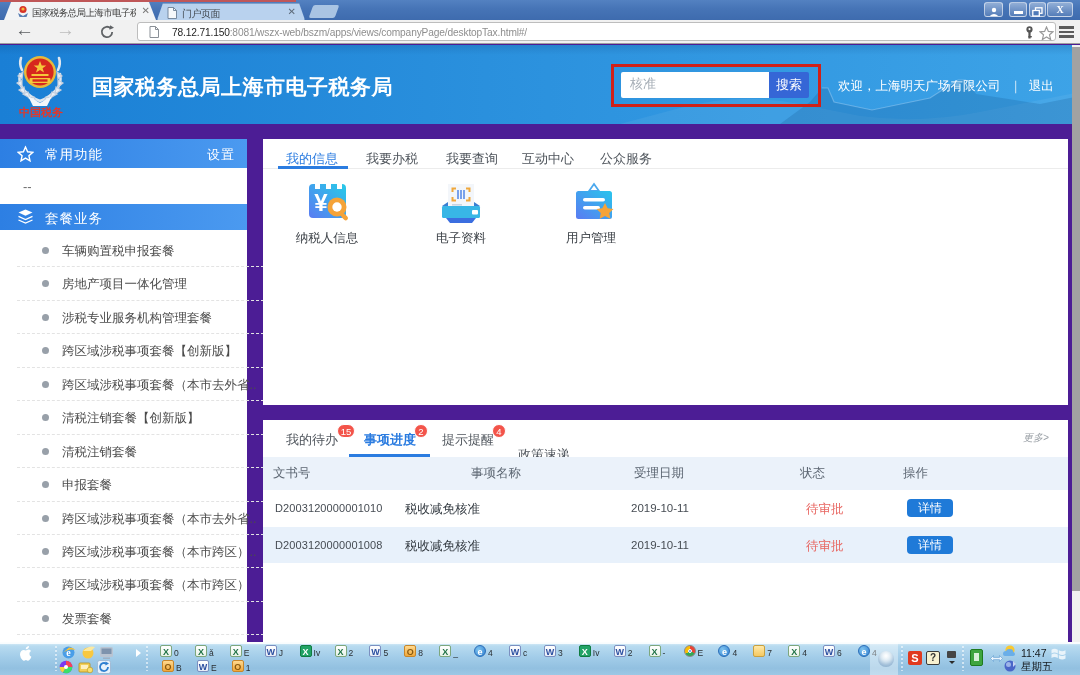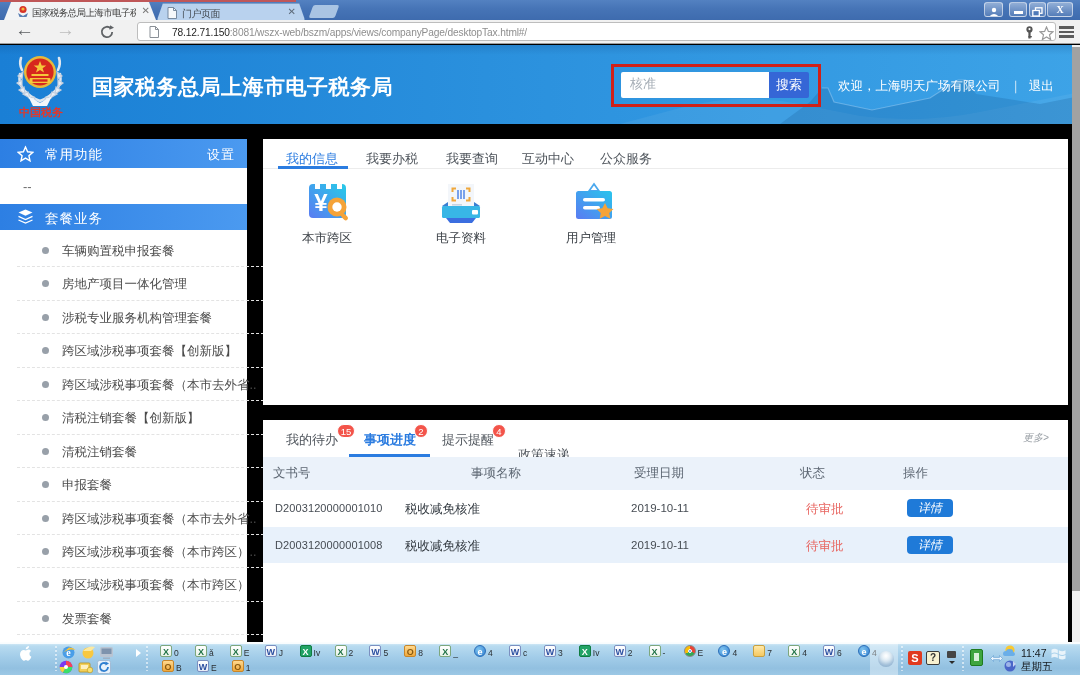--- a/index.html
+++ b/index.html
@@ -1,16 +1,16 @@
 <!DOCTYPE html>
 <html><head><meta charset="utf-8">
 <style>
 *{margin:0;padding:0;box-sizing:border-box;}
 html,body{width:1080px;height:675px;overflow:hidden;}
-#root{position:relative;width:1080px;height:675px;font-family:"Liberation Sans",sans-serif;background:#000000;}
+#root{position:relative;width:1080px;height:675px;font-family:"Liberation Sans",sans-serif;background:#4c1d95;}
 .abs{position:absolute;}
 
 #titlebar{position:absolute;left:0;top:0;width:1080px;height:20px;background:linear-gradient(180deg,#5381c1 0%,#4674b6 45%,#3e6bae 100%);}
 #redstrip{position:absolute;left:0;top:0;width:296px;height:1.5px;background:rgba(210,80,70,0.85);}
 #tab1{position:absolute;left:4px;top:2px;width:152px;height:18px;background:#f2f4f6;border-radius:5px 5px 0 0;clip-path:polygon(0 100%,7px 0,calc(100% - 7px) 0,100% 100%);}
 #tab1 .ttl{position:absolute;left:28px;top:4.5px;width:104px;font-size:9.5px;color:#3a3a3a;white-space:nowrap;overflow:hidden;letter-spacing:-0.6px;}
 #tab1 .x{position:absolute;right:6px;top:3px;font-size:10px;color:#7a7a7a;}
 #tab2{position:absolute;left:157px;top:3px;width:148px;height:17px;background:#b9d2ee;border:1px solid #7e9fc9;border-bottom:none;border-radius:5px 5px 0 0;clip-path:polygon(0 100%,6px 0,calc(100% - 6px) 0,100% 100%);}
 #tab2 .ttl{position:absolute;left:24px;top:3px;font-size:10px;color:#41484f;letter-spacing:-0.5px;}
 #tab2 .x{position:absolute;right:8px;top:2px;font-size:10px;color:#5d6b7a;}
@@ -37,21 +37,21 @@
 .sitem .dot{position:absolute;left:25px;top:13px;width:7px;height:7px;border-radius:50%;background:#98a0a9;}
 .sitem .t{position:absolute;left:45px;top:9px;font-size:12.5px;color:#4c4c4c;white-space:nowrap;}
 
 #card1{position:absolute;left:263px;top:139px;width:805px;height:266px;background:#fff;}
 #card2{position:absolute;left:263px;top:420px;width:805px;height:222px;background:#fff;}
 .tb1{position:absolute;top:11px;font-size:13px;color:#4f555c;}
 .icolbl{position:absolute;top:91px;width:120px;text-align:center;font-size:12.5px;color:#3d4248;}
 .badge{position:absolute;top:4px;background:#f3544a;color:#fff;font-size:9.5px;text-align:center;line-height:14px;height:14px;border-radius:8px;border:1px solid #fff;}
 .th{position:absolute;top:0;font-size:12.5px;color:#5c6672;line-height:33px;}
 .td{position:absolute;font-size:12.5px;color:#333a41;}
-.btn-d{position:absolute;left:644px;width:46px;height:18px;background:#1f7ad8;border-radius:4px;color:#fff;font-size:12px;text-align:center;line-height:18px;font-style:italic;}
+.btn-d{position:absolute;left:644px;width:46px;height:18px;background:#1f7ad8;border-radius:4px;color:#fff;font-size:12px;text-align:center;line-height:18px;}
 
 #sbtrack{position:absolute;left:1072px;top:45px;width:8px;height:597px;background:#f0f0f0;}
 #sbthumb{position:absolute;left:0px;top:2px;width:8px;height:544px;background:#a2a2a2;}
 
 #taskbar{position:absolute;left:0;top:642px;width:1080px;height:33px;background:linear-gradient(180deg,#e2f1fa 0%,#b8dbf0 12%,#a3cde9 45%,#92c0e0 80%,#9cc8e5 100%);}
 .tsep{position:absolute;top:4px;width:1.5px;height:25px;background:repeating-linear-gradient(180deg,rgba(255,255,255,0.55) 0 2px,rgba(130,170,210,0.12) 2px 4px);}
 .titem{position:absolute;height:13px;}
 .titem .lbl{position:absolute;left:14px;top:2.5px;font-size:8.5px;color:#2a2f33;}
 .mini{position:absolute;width:12px;height:12px;border-radius:2px;font-size:9px;font-weight:bold;text-align:center;line-height:12px;}
 .mini.xl{background:linear-gradient(180deg,#fff 0,#e8f2e8 100%);border:1px solid #7da77d;color:#1e7145;}
@@ -261,21 +261,21 @@
             <stop offset="0" stop-color="#5a7bf2"></stop>
             <stop offset="1" stop-color="#29c5ec"></stop>
           </linearGradient>
   </defs>
   <path d="M2 6 Q2 2 6 2 L8 2 L8 7 L13 7 L13 2 L19 2 L19 7 L24 7 L24 2 L30 2 L30 7 L35 7 L35 2 Q39 2 39 6 L39 32 Q39 36 35 36 L6 36 Q2 36 2 32 Z" fill="url(#g1)"></path>
   <text x="14" y="29" font-size="24" font-weight="bold" fill="#fff" text-anchor="middle" font-family="Liberation Sans">¥</text>
   <circle cx="30" cy="25" r="9.5" fill="#f5a338"></circle>
   <circle cx="30" cy="25" r="4.7" fill="#fff"></circle>
   <rect x="36.2" y="30.5" width="8" height="4.4" rx="2.2" fill="#f5a338" transform="rotate(45 36.2 30.5)"></rect>
 </svg>
-<div class="icolbl" style="left:4px;">本市跨区</div>
+<div class="icolbl" style="left:4px;">纳税人信息</div>
 
 <svg class="abs" style="left:176px;top:43px" width="44" height="44" viewBox="0 0 44 44">
   <rect x="9" y="2" width="26" height="26" fill="#f3f6fa"></rect>
   <g stroke="#f0a83c" stroke-width="2" fill="none">
     <path d="M13.5 10 V6.5 H17"></path>
           <path d="M27 6.5 H30.5 V10"></path>
           <path d="M13.5 15 V18.5 H17"></path>
           <path d="M27 18.5 H30.5 V15"></path>
   </g>
   <g stroke="#5a8ce8" stroke-width="1.6">

